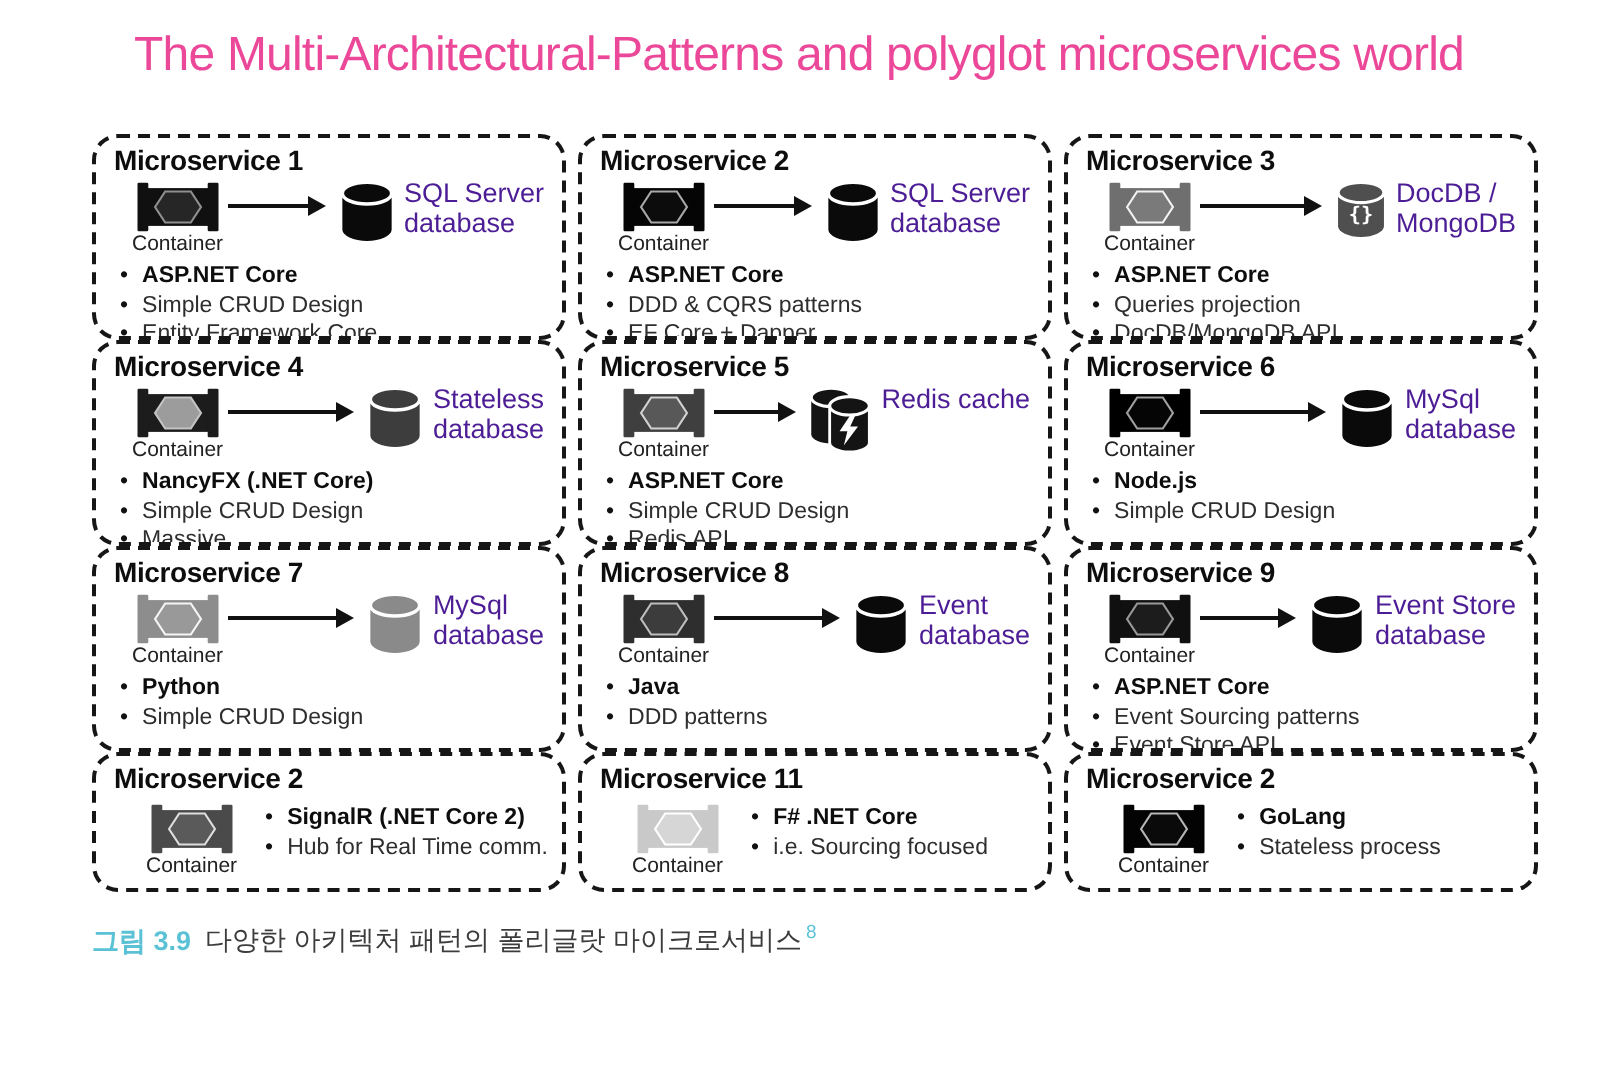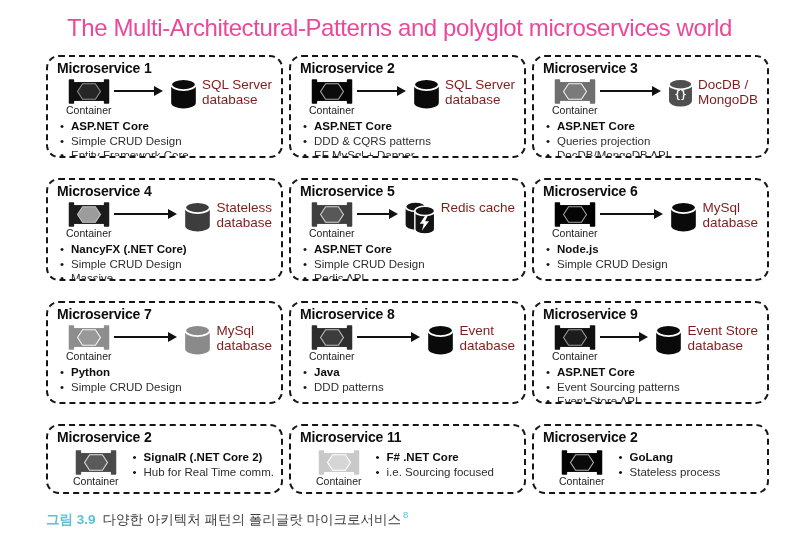--- a/index.html
+++ b/index.html
@@ -6,41 +6,41 @@
   body{
     width:799px;height:533px;background:#ffffff;overflow:hidden;
     font-family:"Liberation Sans","DejaVu Sans",sans-serif;color:#1a1a1a;
     position:relative;
   }
   .main-title{
     text-align:center;font-size:24px;font-weight:400;color:#ec4899;
     margin:14px 10px 0 10px;letter-spacing:-0.4px;white-space:nowrap;
   }
   .grid{
-    margin:13px 30px 0 46px;
+    margin:25px 30px 0 46px;
     display:grid;grid-template-columns:1fr 1fr 1fr;
     grid-template-rows:103px 103px 103px 70px;
-    gap:20px 6px;
+    gap:0 6px;
   }
   .card{
     border:2px dashed #161616;border-radius:13px;
     padding:3px 9px 2px 9px;box-sizing:border-box;
     background:#fff;overflow:hidden;
   }
   .card-title{font-size:14px;font-weight:700;color:#0d0d0d;line-height:1.15;letter-spacing:-0.2px;}
   .card-row{display:flex;align-items:flex-start;margin-top:2px;}
   .container-wrap{display:flex;flex-direction:column;align-items:center;margin-left:9px;flex:0 0 auto;justify-content:flex-end;}
   .container-wrap svg{display:block;}
   .container-label{font-size:10.5px;color:#222;margin-top:0px;line-height:1.05;}
   .arrow{flex:1 1 auto;min-width:16px;height:2px;background:#111;position:relative;margin-top:12px;margin-right:8px;margin-left:2px;}
   .arrow-head{position:absolute;right:-2px;top:-4px;width:0;height:0;
     border-left:9px solid #111;border-top:5px solid transparent;border-bottom:5px solid transparent;}
   .db-icon{flex:0 0 auto;margin-top:0;}
   .db-icon svg{display:block;}
-  .db-label{margin-left:4px;margin-top:0px;font-size:13.5px;line-height:1.1;color:#7f1d1d;white-space:nowrap;flex:0 0 auto;}
+  .db-label{margin-left:4px;margin-top:0px;font-size:13.5px;line-height:1.1;color:#4c1d95;white-space:nowrap;flex:0 0 auto;}
   .bullets{list-style:none;margin:3px 0 0 3px;padding:0;}
   .bullets li{display:flex;gap:7px;font-size:11.5px;line-height:1.27;color:#2e2e2e;white-space:nowrap;}
   .bullets li .dot{font-size:11.5px;color:#111;}
   .bullets li.b span.txt{font-weight:700;color:#0d0d0d;}
   .card.compact .card-row{margin-top:4px;}
   .card.compact .container-wrap{margin-left:16px;}
   .card.compact .bullets{margin:1px 0 0 14px;}
   .caption{margin:15px 0 0 46px;font-size:13.5px;color:#3c3c3c;}
   .caption .cap-label{font-weight:700;margin-right:7px;}
   .caption sup{font-size:9.5px;margin-left:2px;}
@@ -126,21 +126,21 @@
         <li class="b">
           <span class="dot">•</span>
           <span class="txt">ASP.NET Core</span>
         </li>
         <li>
           <span class="dot">•</span>
           <span class="txt">DDD &amp; CQRS patterns</span>
         </li>
         <li>
           <span class="dot">•</span>
-          <span class="txt">EF MySql + Dapper</span>
+          <span class="txt">EF Core + Dapper</span>
         </li>
       </ul>
   </div>
     <div class="card">
     <div class="card-title">Microservice 3</div>
     <div class="card-row">
       <div class="container-wrap">
         <span class="container-icon">
             <svg viewBox="0 0 64 40" width="44" height="27">
               <rect x="7" y="6" width="50" height="28" fill="#6f6f6f"></rect>

